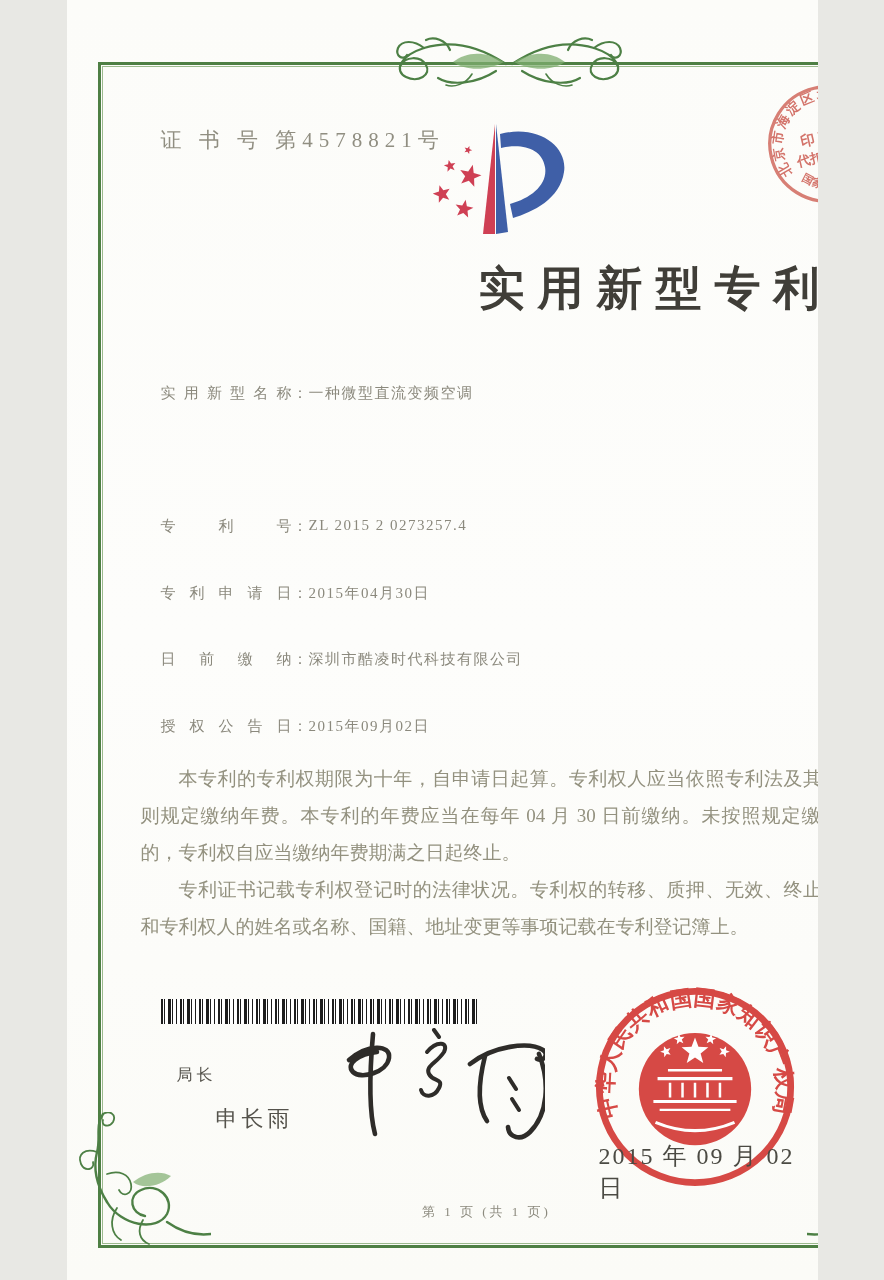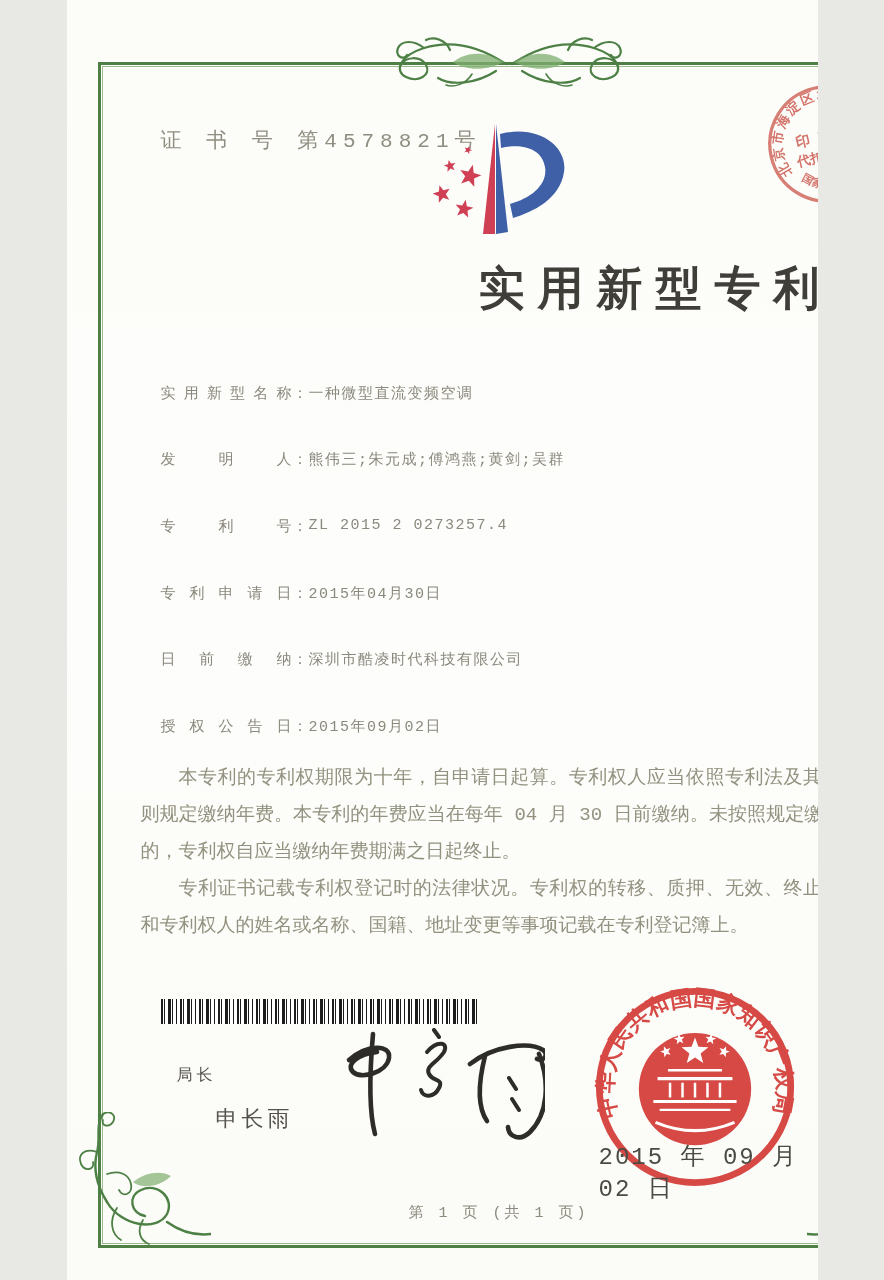--- a/index.html
+++ b/index.html
@@ -1,18 +1,18 @@
 <!DOCTYPE html>
 <html><head>
 <meta charset="utf-8">
 <style>
   html,body{margin:0;padding:0;}
   body{background:#e8e8e4;font-family:"Liberation Serif","DejaVu Serif",serif;}
   .page{position:relative;width:751px;height:1280px;margin:0 auto;background:#fdfdfa;overflow:hidden;
-        background-image:linear-gradient(180deg,#fcfcf9 0%,#fdfdfb 50%,#fbfbf7 100%);font-family:Liberation Mono, monospace;}
+        background-image:linear-gradient(180deg,#fcfcf9 0%,#fdfdfb 50%,#fbfbf7 100%);}
   
   .frame{position:absolute;left:31px;top:62px;width:819px;height:1180px;border:3px solid #4e7f44;}
   .frame-inner{position:absolute;inset:1px;border:1px solid #9cba8e;}
   .ornament{position:absolute;pointer-events:none;}
   
   .cert-no{position:absolute;left:94px;top:126px;font-size:21px;letter-spacing:6px;color:#908e81;}
   .logo{position:absolute;left:366px;top:116px;}
   .tax-stamp{position:absolute;left:694px;top:78px;transform:rotate(-13deg);opacity:.92;}
   .title{position:absolute;left:0;top:258px;width:884px;text-align:right;font-size:46px;
          font-weight:600;letter-spacing:13px;color:#403e38;}
@@ -28,21 +28,21 @@
   .body-text p{margin:0;text-indent:2em;}
   
   .barcode{position:absolute;left:94px;top:999px;width:316px;height:25px;
     background:repeating-linear-gradient(90deg,#1c1c1c 0 2px,#fff 2px 3px,#1c1c1c 3px 4px,#fff 4px 7px,
       #1c1c1c 7px 10px,#fff 10px 11px,#1c1c1c 11px 12px,#fff 12px 15px,#1c1c1c 15px 16px,#fff 16px 19px);}
   .director-label{position:absolute;left:110px;top:1065px;font-size:16px;letter-spacing:4px;color:#55534c;}
   .director-name{position:absolute;left:108px;top:1104px;font-size:22px;letter-spacing:4px;color:#55534c;margin-left:41px;}
   .signature{position:absolute;left:248px;top:1028px;}
   .seal{position:absolute;left:524px;top:983px;opacity:.96;}
   .seal-date{position:absolute;left:532px;top:1140px;font-size:24px;letter-spacing:2px;color:#4b4a43;z-index:5;}
-  .page-info{position:absolute;left:432px;top:1203px;transform:translateX(-50%);font-size:15px;
+  .page-info{position:absolute;left:420px;top:1203px;transform:translateX(-50%);font-size:13px;
              letter-spacing:3px;color:#8c8a7e;white-space:nowrap;}
 </style>
 </head>
 <body>
 
 <div class="page">
 
   <div class="frame">
     <div class="frame-inner"></div>
   </div>
@@ -121,23 +121,20 @@
     </text>
     <text x="60" y="57" text-anchor="middle" font-size="13" fill="#d0685e" font-weight="bold">印 花 税</text>
     <text x="60" y="74" text-anchor="middle" font-size="12" fill="#d0685e" font-weight="bold">代扣专用章</text>
   </svg>
 
   <div class="title">实用新型专利证书</div>
 
   <div class="field-row" style="top:384px;">
     <span class="f-label">实用新型名称</span><span class="f-sep">：</span><span class="f-value">一种微型直流变频空调</span>
   </div>
-  <div class="field-row" style="top:450px;">
-    <span class="f-label">发明人</span><span class="f-sep">：</span><span class="f-value">熊伟三;朱元成;傅鸿燕;黄剑;吴群</span>
-  </div>
   <div class="field-row" style="top:517px;">
     <span class="f-label">专利号</span><span class="f-sep">：</span><span class="f-value">ZL 2015 2 0273257.4</span>
   </div>
   <div class="field-row" style="top:584px;">
     <span class="f-label">专利申请日</span><span class="f-sep">：</span><span class="f-value">2015年04月30日</span>
   </div>
   <div class="field-row" style="top:650px;">
     <span class="f-label">日前缴纳</span><span class="f-sep">：</span><span class="f-value">深圳市酷凌时代科技有限公司</span>
   </div>
   <div class="field-row" style="top:717px;">

